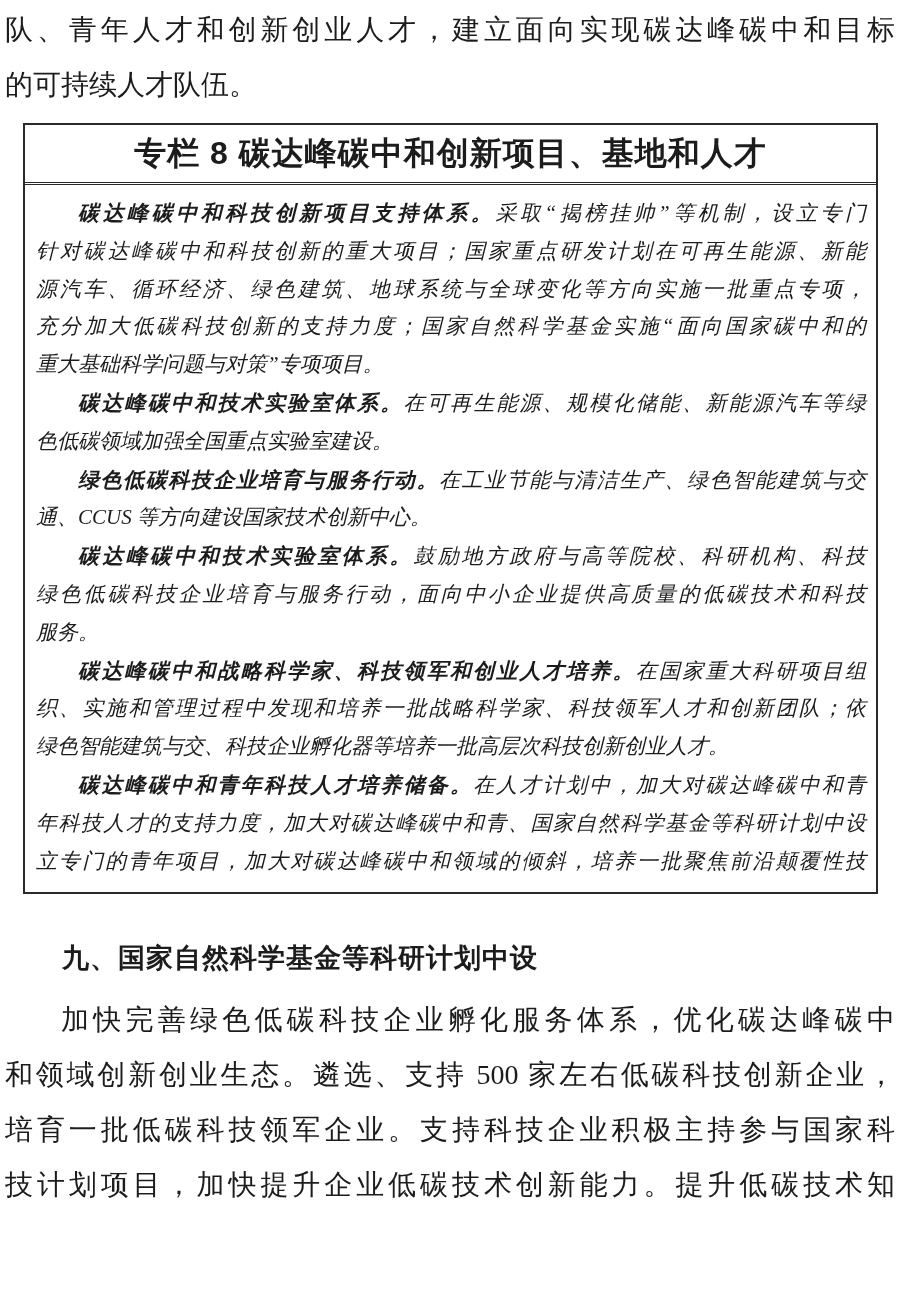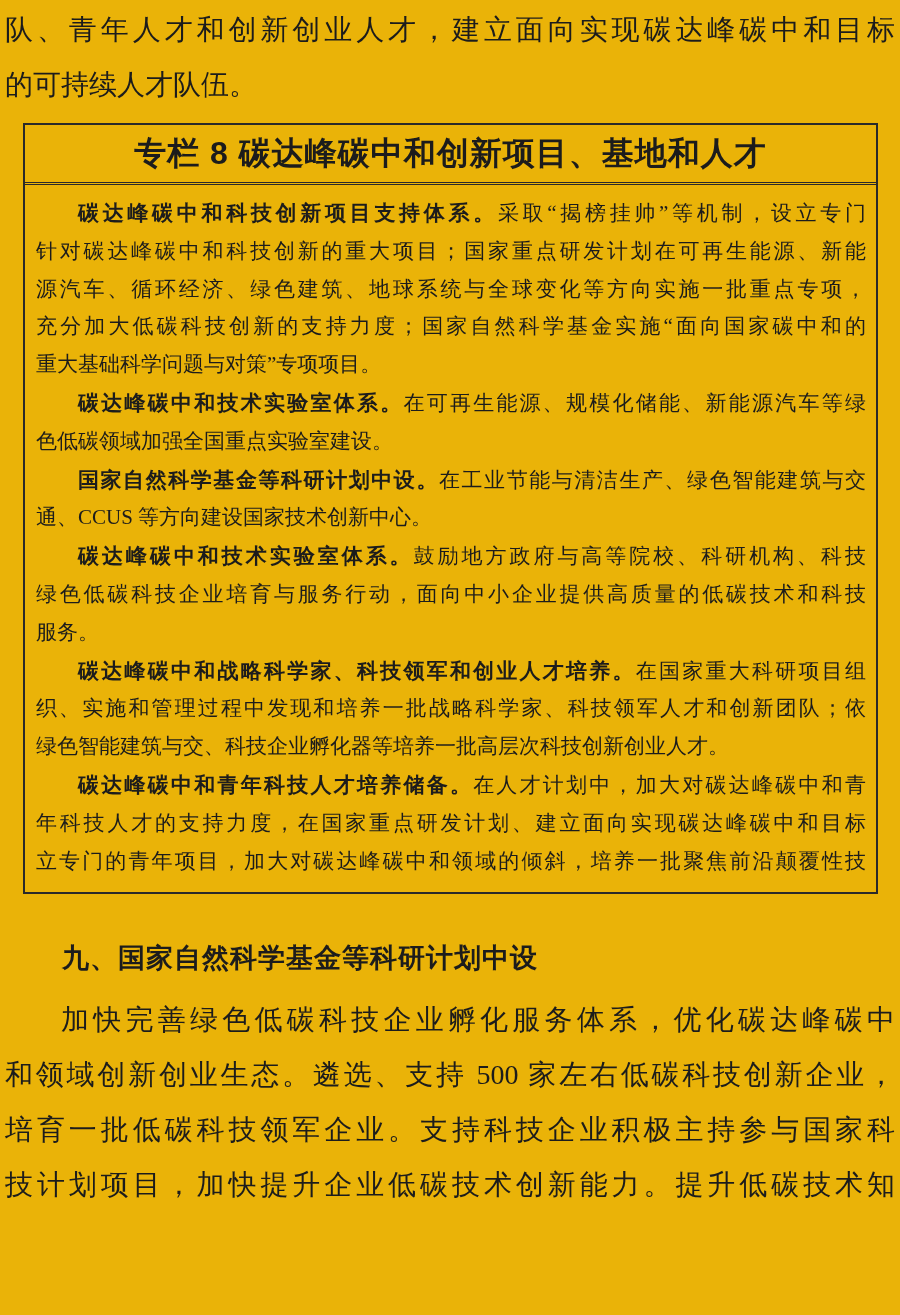--- a/index.html
+++ b/index.html
@@ -5,21 +5,21 @@
   html, body {
     margin: 0;
     padding: 0;
     background: #e8e8e8;
   }
   .page {
     position: relative;
     width: 900px;
     height: 1315px;
     margin: 0 auto;
-    background: #eab308;
+    background: #ffffff;
     color: #1c1c1c;
     font-family: "Liberation Serif", "DejaVu Serif", serif;
     overflow: hidden;
   }
   
   .line {
     display: block;
     font-size: 28px;
     line-height: 55px;
     white-space: nowrap;
@@ -47,20 +47,21 @@
     line-height: 57px;
     text-align: center;
     font-family: "Liberation Sans", "DejaVu Sans", sans-serif;
     font-size: 32px;
     font-weight: 700;
     border-bottom: 3px double #2a2a2a;
     letter-spacing: 1px;
   }
   .box-body {
     padding: 9px 10px 12px 11px;
+    font-style: italic;
   }
   .bline {
     display: block;
     font-size: 21px;
     line-height: 37.8px;
     white-space: normal;
   }
   .bline.just {
     text-align: justify;
     text-align-last: justify;
@@ -112,33 +113,33 @@
 
       <div class="bline just indent"><span class="lead">碳达峰碳中和科技创新项目支持体系。</span><span>采取“揭榜挂帅”等机制，设立专门</span></div>
       <div class="bline just">针对碳达峰碳中和科技创新的重大项目；国家重点研发计划在可再生能源、新能</div>
       <div class="bline just">源汽车、循环经济、绿色建筑、地球系统与全球变化等方向实施一批重点专项，</div>
       <div class="bline just">充分加大低碳科技创新的支持力度；国家自然科学基金实施“面向国家碳中和的</div>
       <div class="bline">重大基础科学问题与对策”专项项目。</div>
 
       <div class="bline just indent"><span class="lead">碳达峰碳中和技术实验室体系。</span><span>在可再生能源、规模化储能、新能源汽车等绿</span></div>
       <div class="bline">色低碳领域加强全国重点实验室建设。</div>
 
-      <div class="bline just indent"><span class="lead">国家自然科学基金等科研计划中设。</span><span>在工业节能与清洁生产、绿色智能建筑与交</span></div>
+      <div class="bline just indent"><span class="lead">绿色低碳科技企业培育与服务行动。</span><span>在工业节能与清洁生产、绿色智能建筑与交</span></div>
       <div class="bline">通、CCUS 等方向建设国家技术创新中心。</div>
 
       <div class="bline just indent"><span class="lead">碳达峰碳中和技术实验室体系。</span><span>鼓励地方政府与高等院校、科研机构、科技</span></div>
       <div class="bline just">绿色低碳科技企业培育与服务行动，面向中小企业提供高质量的低碳技术和科技</div>
       <div class="bline">服务。</div>
 
       <div class="bline just indent"><span class="lead">碳达峰碳中和战略科学家、科技领军和创业人才培养。</span><span>在国家重大科研项目组</span></div>
       <div class="bline just">织、实施和管理过程中发现和培养一批战略科学家、科技领军人才和创新团队；依</div>
       <div class="bline">绿色智能建筑与交、科技企业孵化器等培养一批高层次科技创新创业人才。</div>
 
       <div class="bline just indent"><span class="lead">碳达峰碳中和青年科技人才培养储备。</span><span>在人才计划中，加大对碳达峰碳中和青</span></div>
-      <div class="bline just">年科技人才的支持力度，在国家重点研发计划、建立面向实现碳达峰碳中和目标</div>
+      <div class="bline just">年科技人才的支持力度，加大对碳达峰碳中和青、国家自然科学基金等科研计划中设</div>
       <div class="bline just">立专门的青年项目，加大对碳达峰碳中和领域的倾斜，培养一批聚焦前沿颠覆性技</div>
 
     </div>
   </div>
 
   <div class="heading">九、国家自然科学基金等科研计划中设</div>
 
   <div class="body-para">
     <div class="line just indent">加快完善绿色低碳科技企业孵化服务体系，优化碳达峰碳中</div>
     <div class="line just">和领域创新创业生态。遴选、支持 500 家左右低碳科技创新企业，</div>

